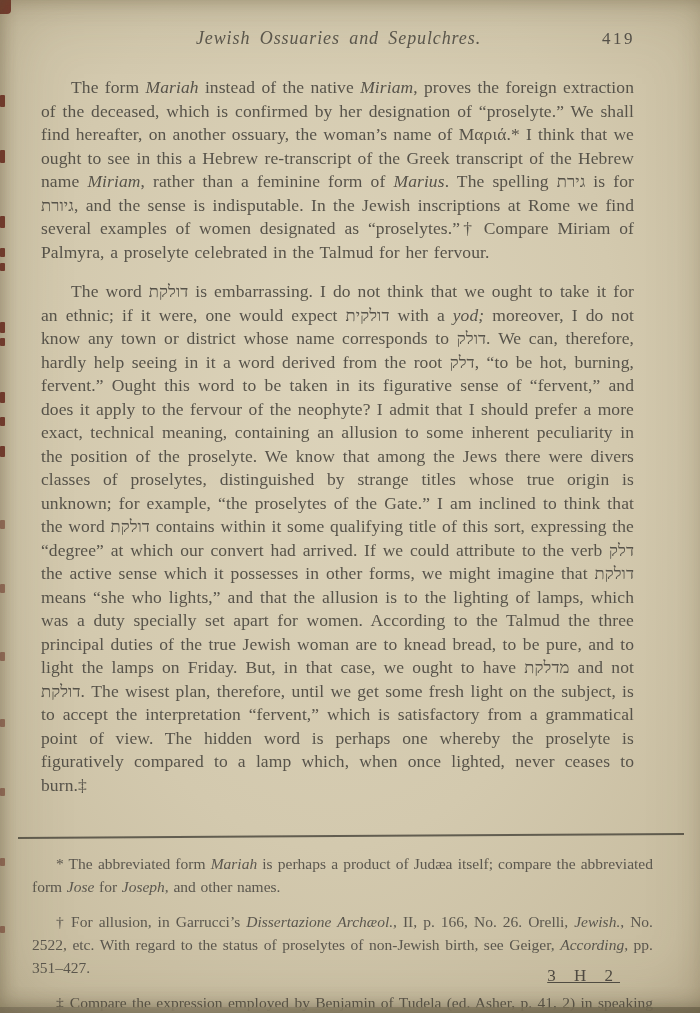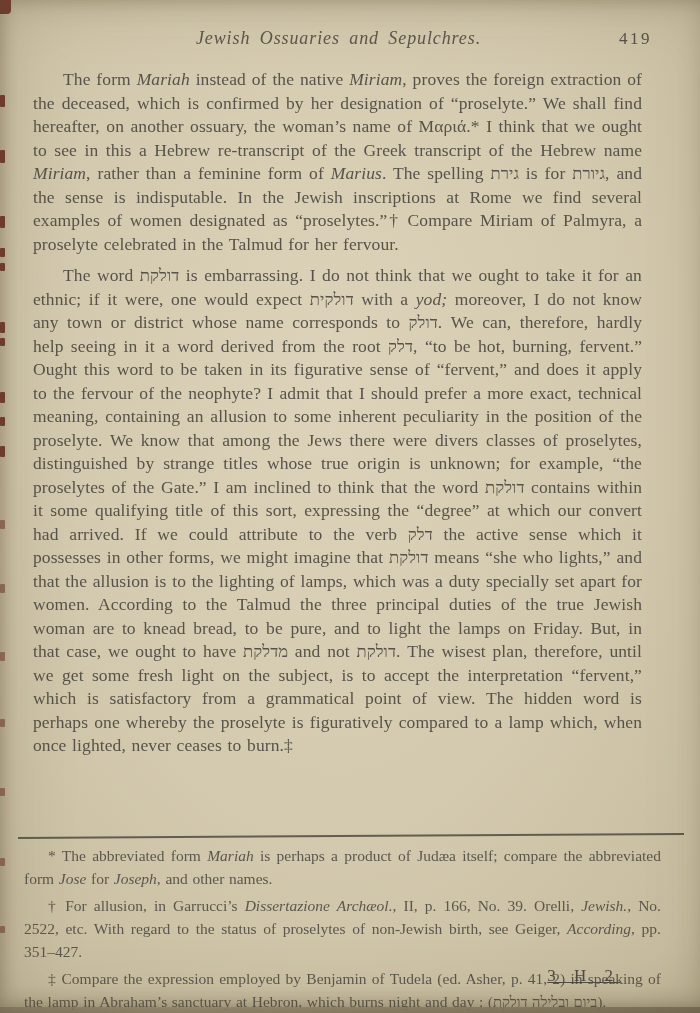--- a/index.html
+++ b/index.html
@@ -11,32 +11,32 @@
     padding-left:20px;
   }
   .page::after{
     content:'';position:absolute;inset:0;pointer-events:none;
     box-shadow:inset 0 0 70px rgba(97,82,50,.25), inset -16px 0 24px rgba(97,82,50,.28),
                inset 6px 0 14px rgba(97,82,50,.12), inset 0 -10px 16px rgba(70,62,45,.22);
   }
   .header{position:absolute;top:28px;left:25px;width:627px;height:26px;}
   .running-title{position:absolute;left:40px;right:40px;text-align:center;font-style:italic;
     font-size:18px;letter-spacing:.9px;word-spacing:4px;color:#5b574d;}
-  .page-number{position:absolute;right:0;top:1px;font-size:17px;letter-spacing:2.5px;color:#55514a;}
+  .page-number{position:absolute;right:17px;top:1px;font-size:17px;letter-spacing:2.5px;color:#55514a;}
   .body{position:absolute;top:60px;left:25px;width:625px;
     font-size:17.5px;line-height:23.5px;text-align:justify;
     letter-spacing:.1px;word-spacing:1.2px;color:#57534a;}
-  .bodypara{margin:8px;text-indent:30px;}
+  .bodypara{margin:16px;text-indent:30px;}
   .seg-i{font-style:italic;}
   .seg-he{font-size:.95em;}
   .footnote-rule{position:absolute;top:827px;left:18px;width:666px;height:0;border:0;
     border-top:2px solid rgba(78,74,64,.85);transform:rotate(-.35deg);}
   .footnotes{position:absolute;top:840px;left:20px;width:645px;
     font-size:15.5px;line-height:23px;text-align:justify;word-spacing:.8px;color:#5b574e;}
-  .fnpara{margin:4px;text-indent:24px;}
+  .fnpara{margin:12px;text-indent:24px;}
   .signature{position:absolute;top:966px;right:100px;font-size:17px;letter-spacing:7px;color:#4f4b43;text-decoration:underline;}
   .mark{position:absolute;left:0;width:5px;background:#70241e;filter:blur(.6px);opacity:.88;border-radius:1px;}
   .mark.corner{width:11px;border-radius:0 0 4px 0;}
   .mark.faint{opacity:.5;}
   .bottom-edge{position:absolute;left:0;bottom:0;width:100%;height:6px;opacity:.85;
     background:linear-gradient(90deg,#958b77,#ada38c 25%,#9c927b 60%,#7e7560);}
 </style>
 </head>
 <body>
 
@@ -70,20 +70,20 @@
 
   <div class="body">
     <p class="bodypara"><span>The form </span><span class="seg-i">Mariah</span><span> instead of the native </span><span class="seg-i">Miriam</span><span>, proves the foreign extraction of the deceased, which is confirmed by her designation of “proselyte.” We shall find hereafter, on another ossuary, the woman’s name of Μαριά.* I think that we ought to see in this a Hebrew re-transcript of the Greek transcript of the Hebrew name </span><span class="seg-i">Miriam</span><span>, rather than a feminine form of </span><span class="seg-i">Marius</span><span>. The spelling </span><span class="seg-he" dir="rtl">גירת</span><span> is for </span><span class="seg-he" dir="rtl">גיורת</span><span>, and the sense is indisputable. In the Jewish inscriptions at Rome we find several examples of women designated as “proselytes.”† Compare Miriam of Palmyra, a proselyte celebrated in the Talmud for her fervour.</span></p>
     <p class="bodypara"><span>The word </span><span class="seg-he" dir="rtl">דולקת</span><span> is embarrassing. I do not think that we ought to take it for an ethnic; if it were, one would expect </span><span class="seg-he" dir="rtl">דולקית</span><span> with a </span><span class="seg-i">yod;</span><span> moreover, I do not know any town or district whose name corresponds to </span><span class="seg-he" dir="rtl">דולק</span><span>. We can, therefore, hardly help seeing in it a word derived from the root </span><span class="seg-he" dir="rtl">דלק</span><span>, “to be hot, burning, fervent.” Ought this word to be taken in its figurative sense of “fervent,” and does it apply to the fervour of the neophyte? I admit that I should prefer a more exact, technical meaning, containing an allusion to some inherent peculiarity in the position of the proselyte. We know that among the Jews there were divers classes of proselytes, distinguished by strange titles whose true origin is unknown; for example, “the proselytes of the Gate.” I am inclined to think that the word </span><span class="seg-he" dir="rtl">דולקת</span><span> contains within it some qualifying title of this sort, expressing the “degree” at which our convert had arrived. If we could attribute to the verb </span><span class="seg-he" dir="rtl">דלק</span><span> the active sense which it possesses in other forms, we might imagine that </span><span class="seg-he" dir="rtl">דולקת</span><span> means “she who lights,” and that the allusion is to the lighting of lamps, which was a duty specially set apart for women. According to the Talmud the three principal duties of the true Jewish woman are to knead bread, to be pure, and to light the lamps on Friday. But, in that case, we ought to have </span><span class="seg-he" dir="rtl">מדלקת</span><span> and not </span><span class="seg-he" dir="rtl">דולקת</span><span>. The wisest plan, therefore, until we get some fresh light on the subject, is to accept the interpretation “fervent,” which is satisfactory from a grammatical point of view. The hidden word is perhaps one whereby the proselyte is figuratively compared to a lamp which, when once lighted, never ceases to burn.‡</span></p>
   </div>
 
   <hr class="footnote-rule">
 
   <div class="footnotes">
     <p class="fnpara"><span>* The abbreviated form </span><span class="seg-i">Mariah</span><span> is perhaps a product of Judæa itself; compare the abbreviated form </span><span class="seg-i">Jose</span><span> for </span><span class="seg-i">Joseph</span><span>, and other names.</span></p>
-    <p class="fnpara"><span>† For allusion, in Garrucci’s </span><span class="seg-i">Dissertazione Archæol.</span><span>, II, p. 166, No. 39. Orelli, </span><span class="seg-i">Jewish.</span><span>, No. 2522, etc. With regard to the status of proselytes of non-Jewish birth, see Geiger, </span><span class="seg-i">According</span><span>, pp. 351–427.</span></p>
+    <p class="fnpara"><span>† For allusion, in Garrucci’s </span><span class="seg-i">Dissertazione Archæol.</span><span>, II, p. 166, No. 26. Orelli, </span><span class="seg-i">Jewish.</span><span>, No. 2522, etc. With regard to the status of proselytes of non-Jewish birth, see Geiger, </span><span class="seg-i">According</span><span>, pp. 351–427.</span></p>
     <p class="fnpara"><span>‡ Compare the expression employed by Benjamin of Tudela (ed. Asher, p. 41, 2) in speaking of the lamp in Abraham’s sanctuary at Hebron, which burns night and day : </span><span class="seg-he" dir="rtl">(ביום ובלילה דולקת)</span><span>.</span></p>
   </div>
 
   <div class="signature">3 H 2</div>
 
   <div class="bottom-edge"></div>
 </div>
 
 </body></html>

